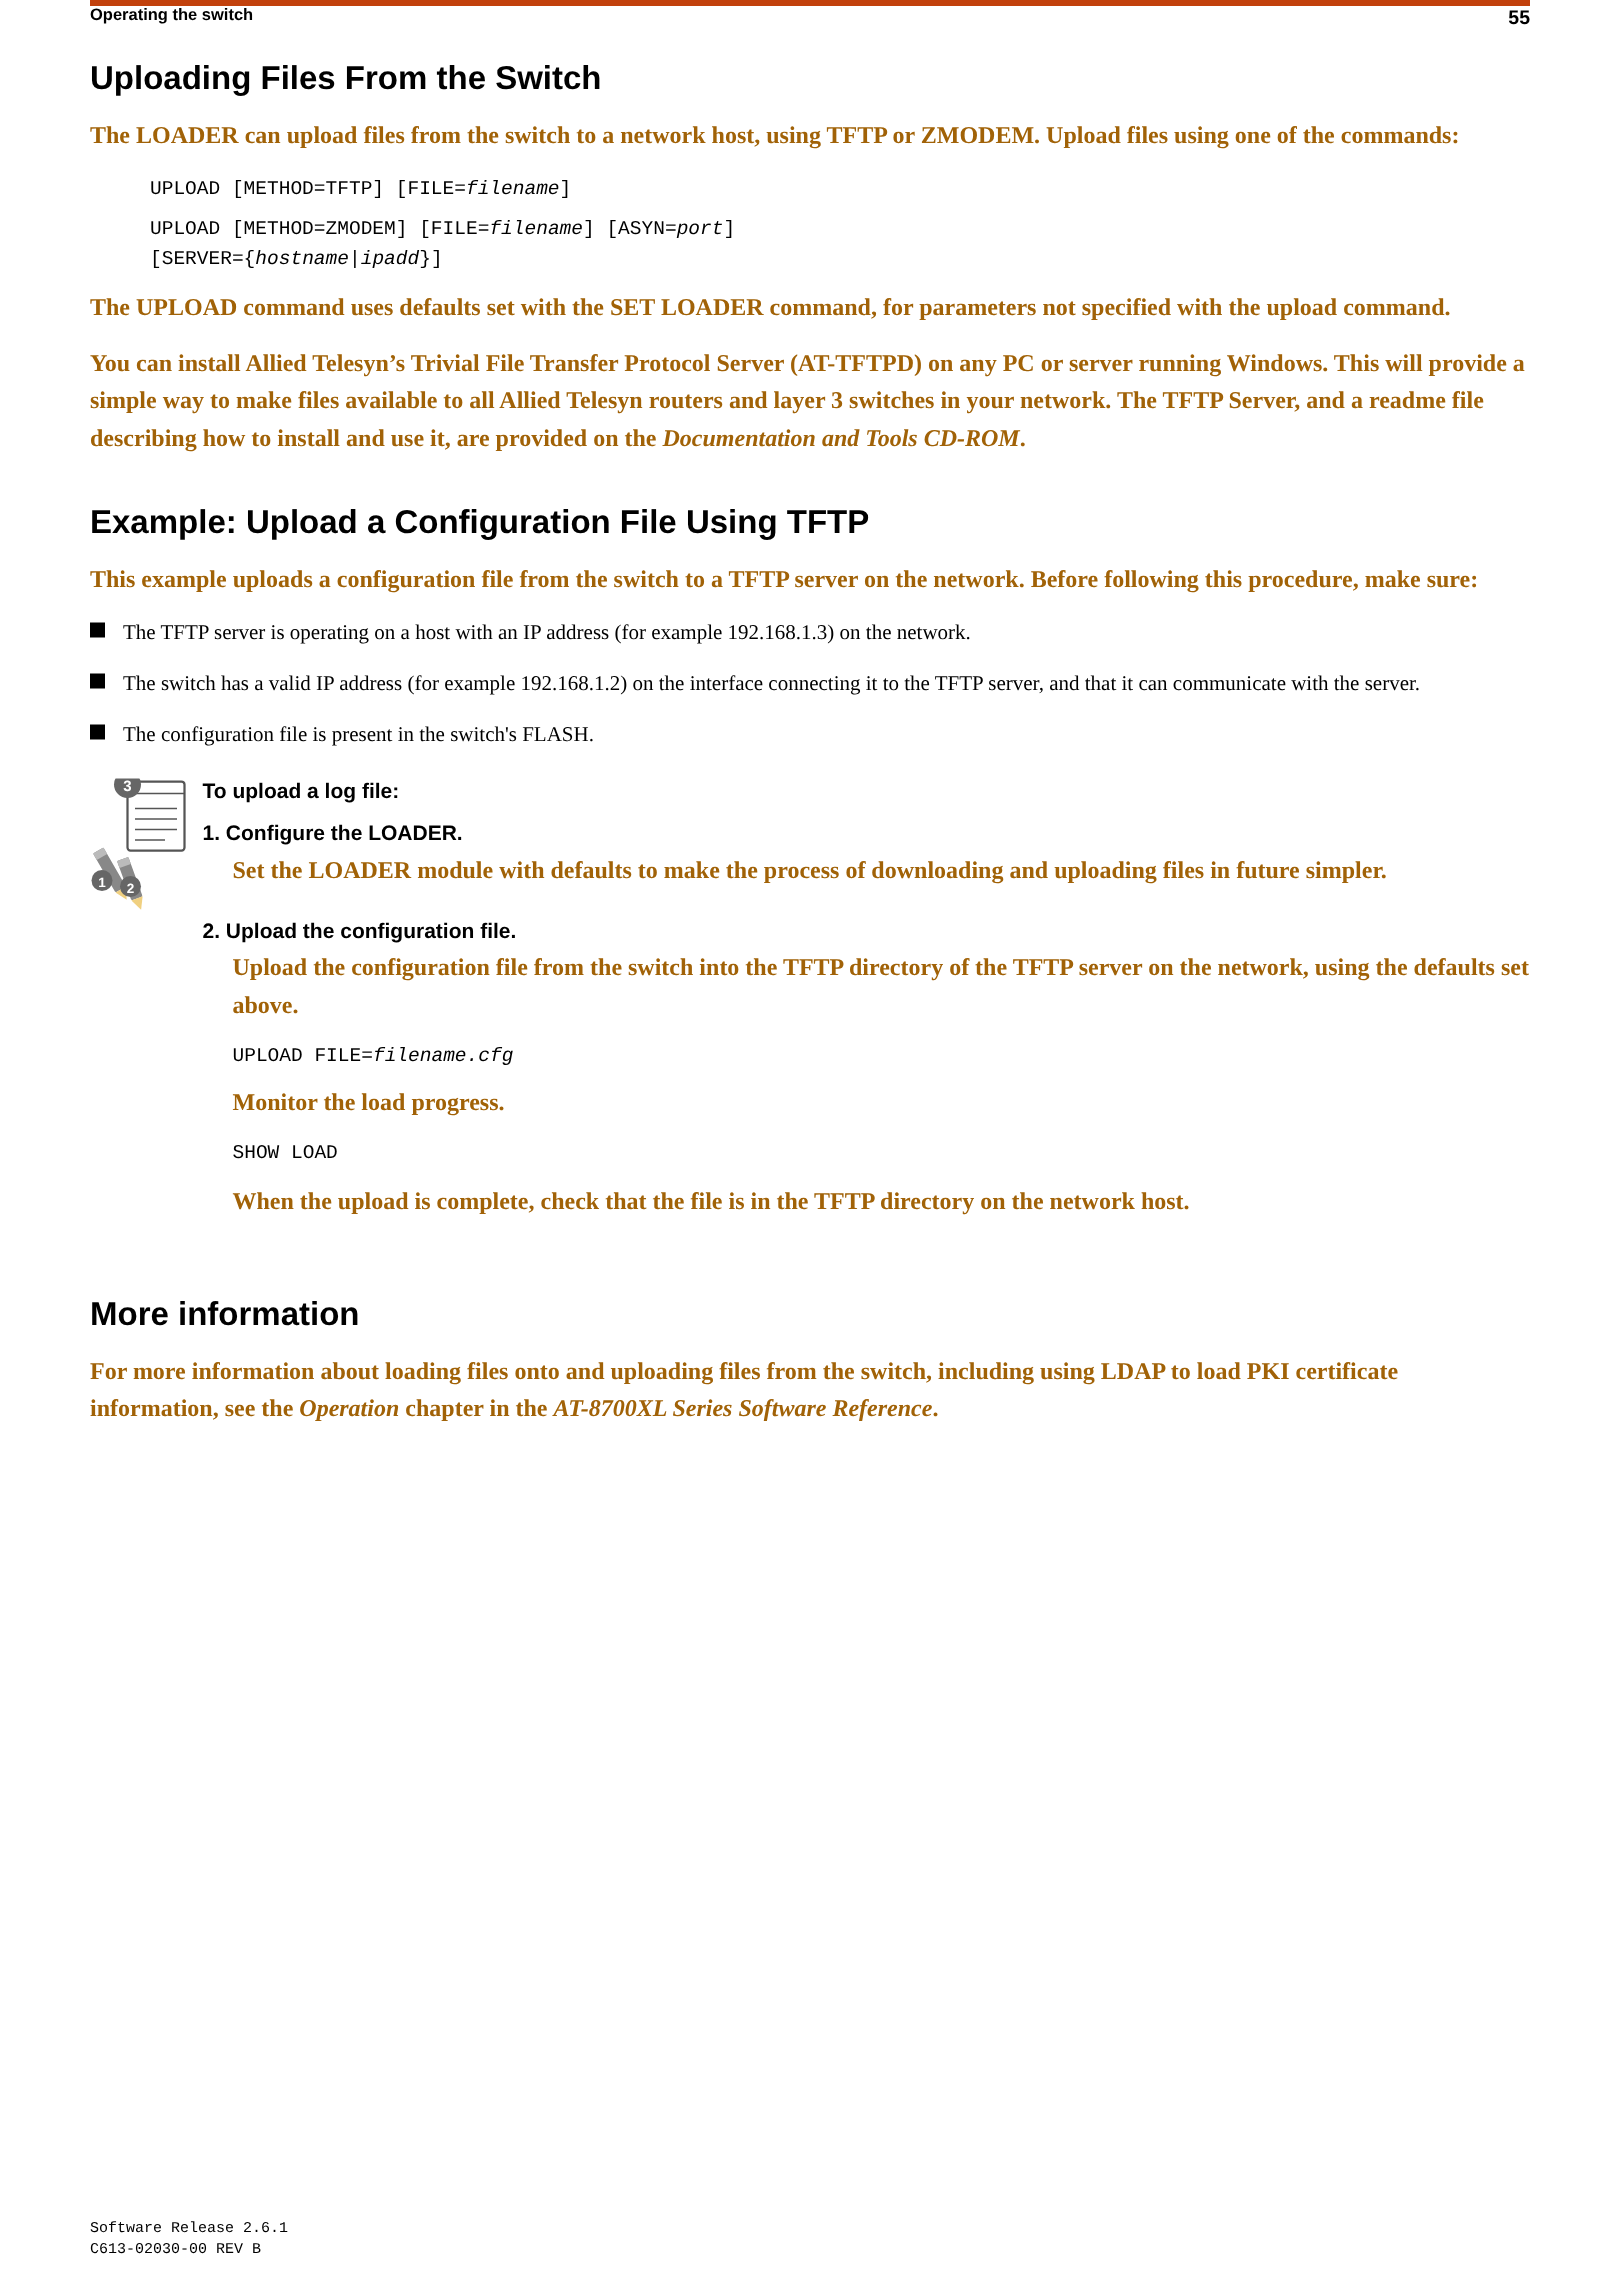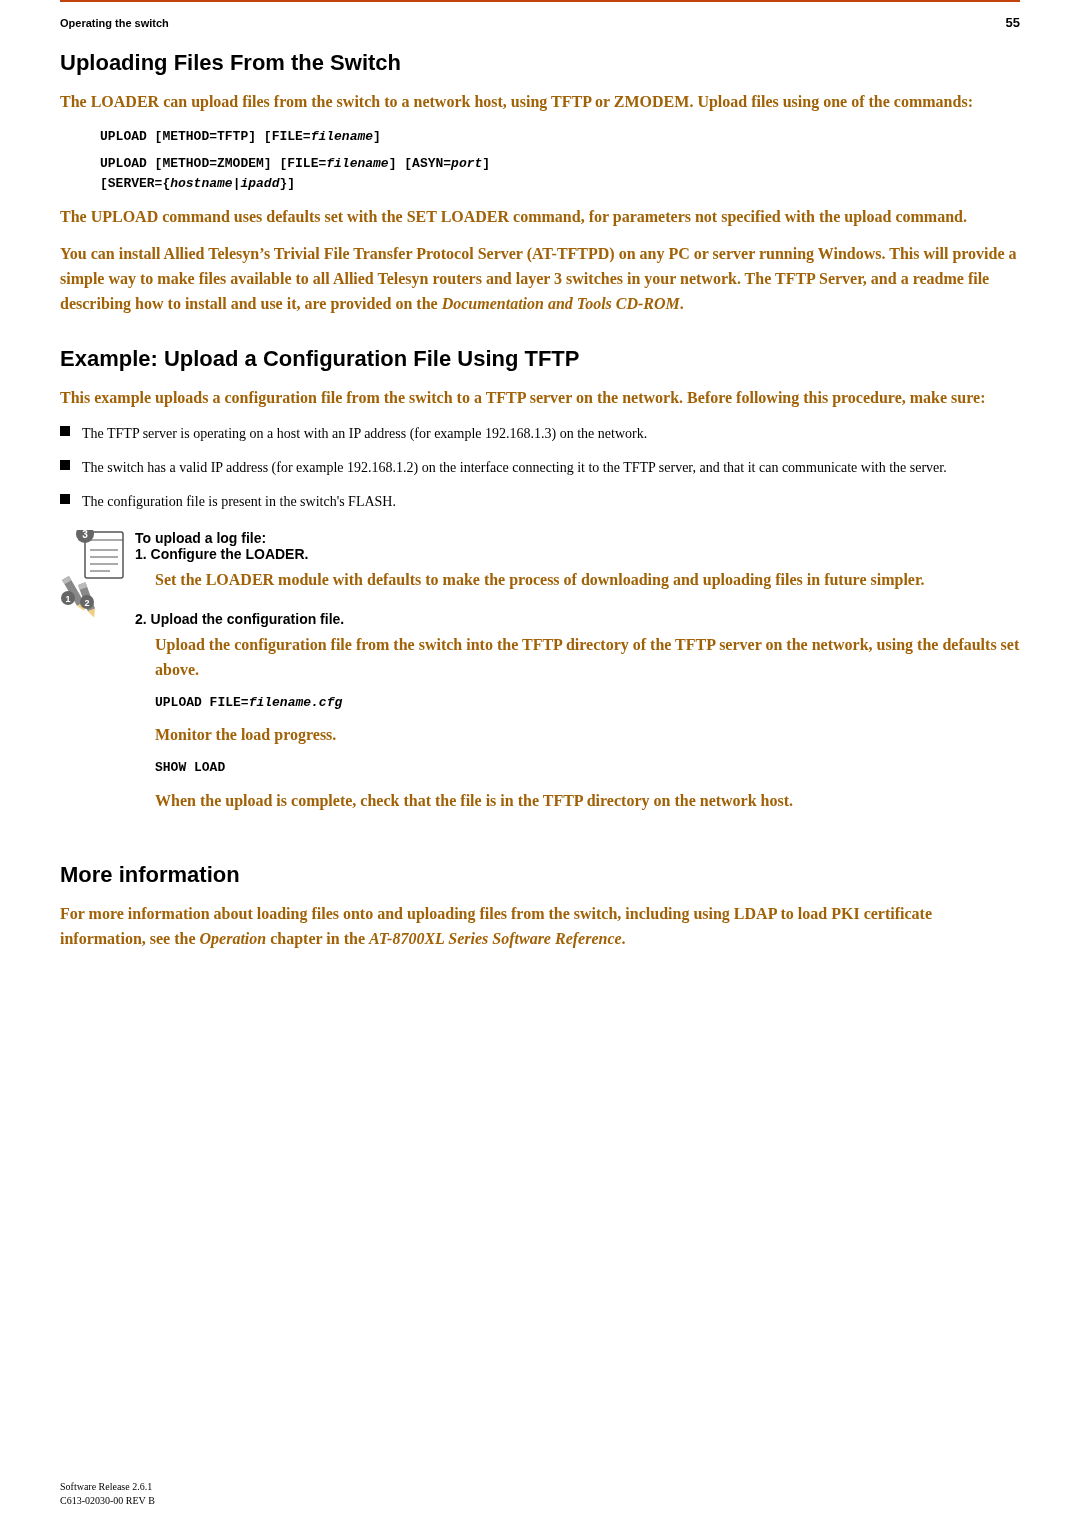--- a/index.html
+++ b/index.html
@@ -15,26 +15,26 @@
 
     .page-container {
       width: 1080px;
       min-height: 1528px;
       background: #fff;
       position: relative;
     }
 
     
     .top-rule {
-      border-top: 2px solid #c2410c;
+      border-top: 4px solid #c2410c;
       margin: 0 60px;
-      padding-top: 13px;
+      padding-top: 0;
       display: flex;
       justify-content: space-between;
-      align-items: center;
+      align-items: flex-start;
     }
 
     .top-rule-left {
       font-family: Arial, sans-serif;
       font-size: 11px;
       font-weight: bold;
     }
 
     .top-rule-right {
       font-family: Arial, sans-serif;
@@ -62,21 +62,20 @@
       color: #a16207;
       font-weight: bold;
     }
 
     .code-block {
       font-family: 'Courier New', Courier, monospace;
       font-size: 13px;
       margin: 10px 0 10px 40px;
       line-height: 1.6;
       color: #000;
-      font-weight: bold;
     }
 
     .code-block .italic {
       font-style: italic;
     }
 
     .section {
       margin-bottom: 30px;
     }
 
@@ -128,21 +127,21 @@
 
     .step-content p {
       margin-bottom: 8px;
     }
 
     
     .footer {
       position: absolute;
       bottom: 20px;
       left: 60px;
-      font-family: Liberation Serif, serif;
+      font-family: Liberation Mono, monospace;
       font-size: 10px;
       color: #000;
       line-height: 1.4;
     }
 
     .steps-with-icon {
       display: flex;
       align-items: flex-start;
       margin-top: 10px;
     }
@@ -247,21 +246,21 @@
 
             <circle cx="27" cy="72" r="7" fill="#666"></circle>
             <text x="27" y="76" text-anchor="middle" font-size="9" font-family="Arial" font-weight="bold" fill="white">2</text>
           </svg>
         </div>
 
         <div class="steps-content">
 
           <div class="procedure-title">To upload a log file:</div>
 
-          <div class="step" style="">
+          <div class="step" style="margin-top:12px">
             <div class="step-header">
               <span>1.</span>&nbsp;<span>Configure the LOADER.</span>
             </div>
             <div class="step-content">
               <p>Set the LOADER module with defaults to make the process of downloading and uploading files in future simpler.</p>
             </div>
           </div>
 
           <div class="step">
             <div class="step-header">

